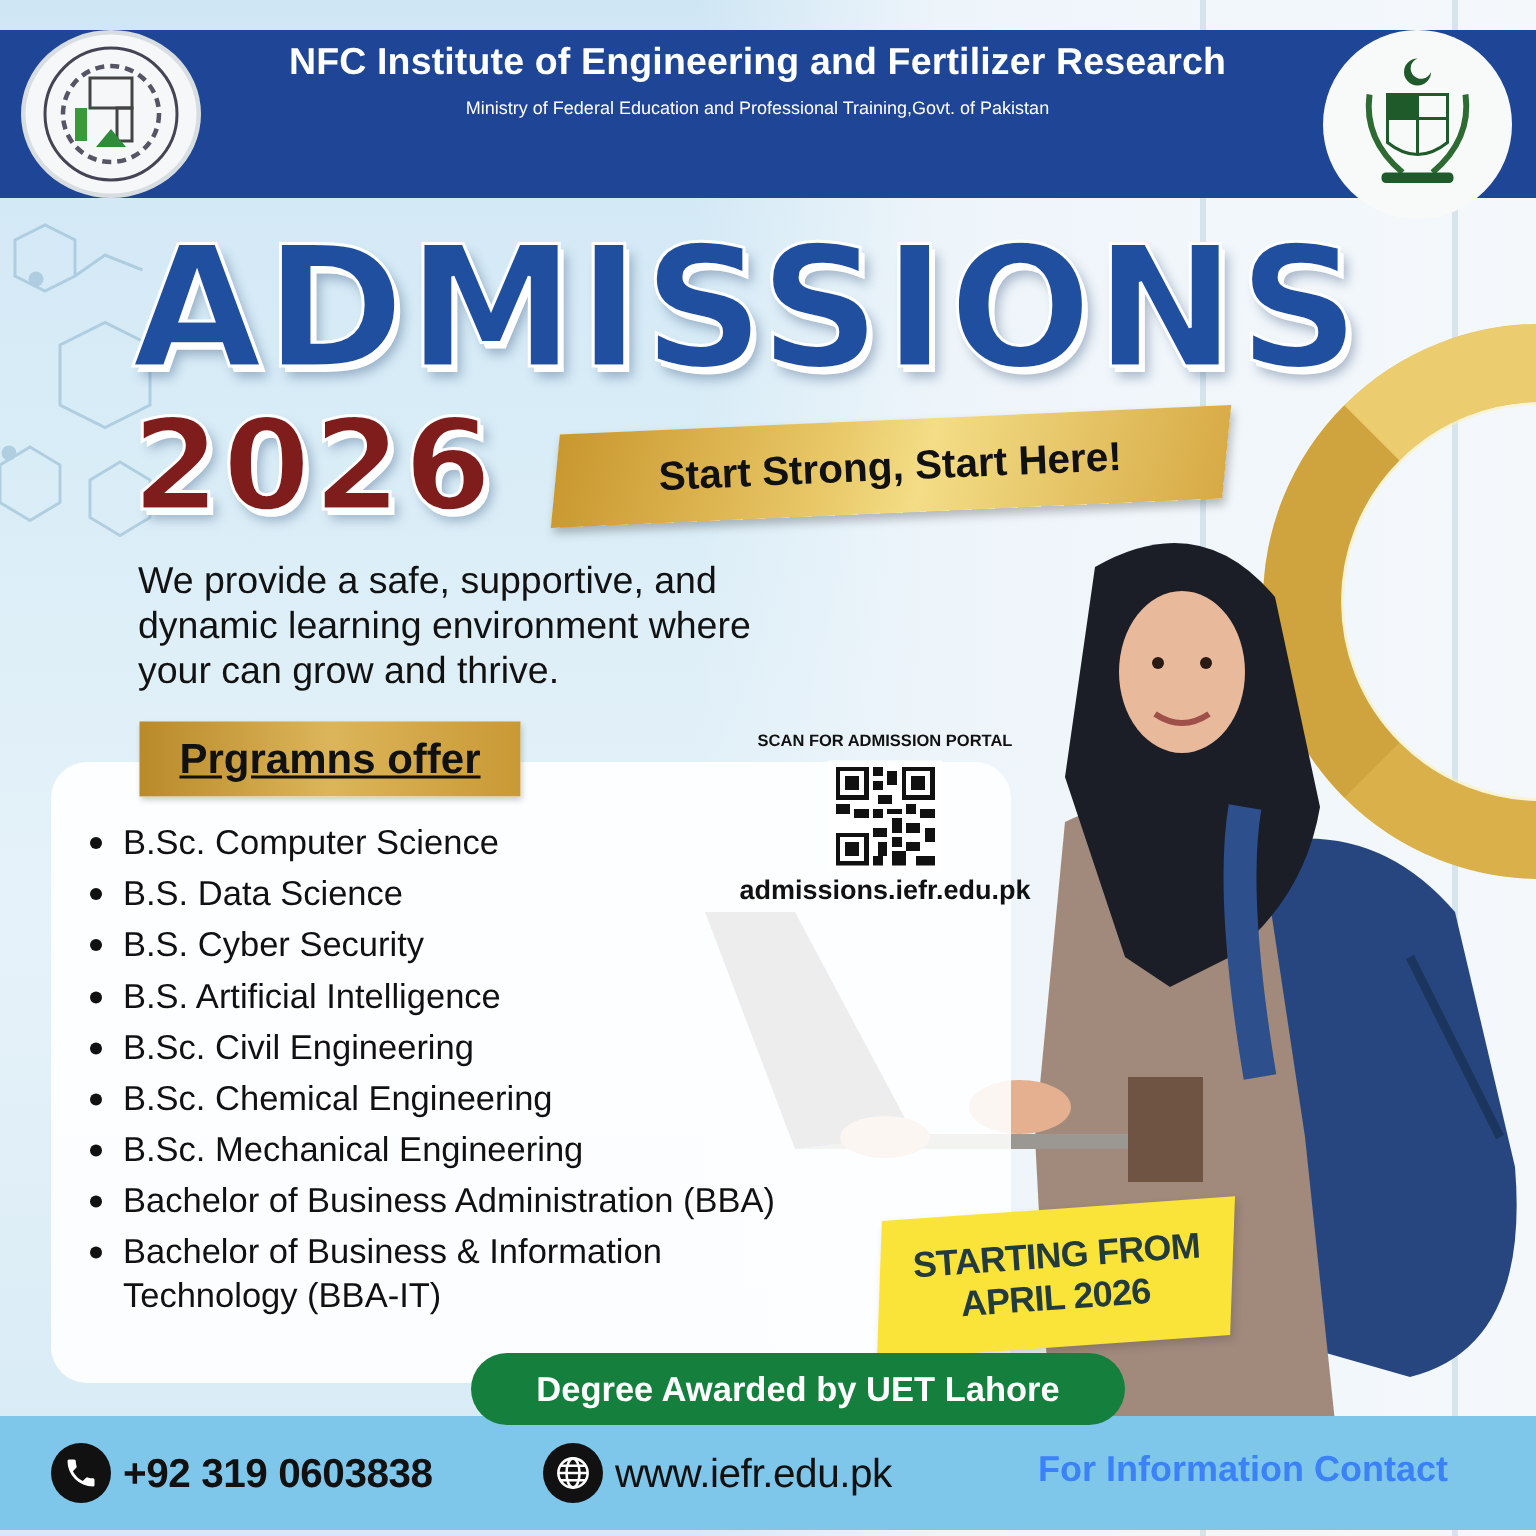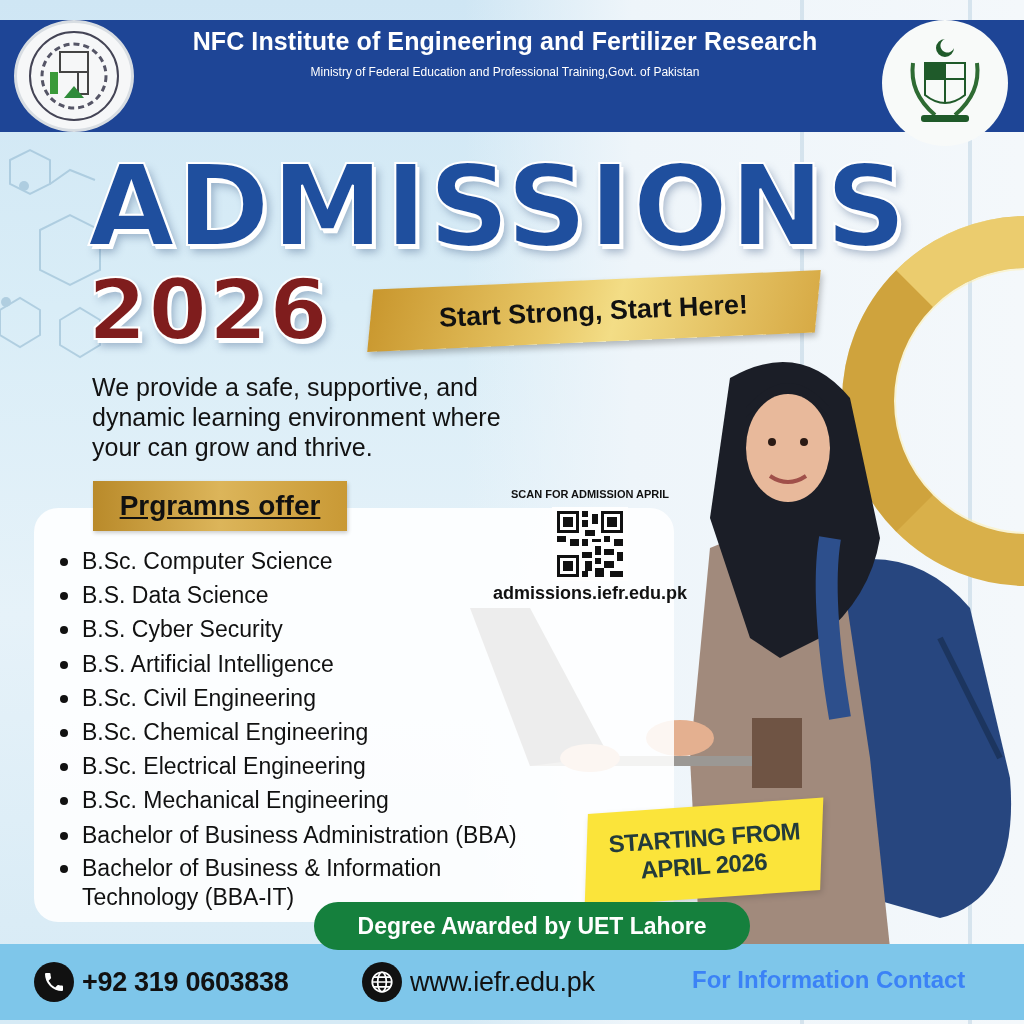--- a/index.html
+++ b/index.html
@@ -215,27 +215,26 @@
 
 <div class="card"></div>
 <div class="prog-badge">Prgramns offer</div>
 <ul class="programs">
   <li>B.Sc. Computer Science</li>
   <li>B.S. Data Science</li>
   <li>B.S. Cyber Security</li>
   <li>B.S. Artificial Intelligence</li>
   <li>B.Sc. Civil Engineering</li>
   <li>B.Sc. Chemical Engineering</li>
-  <li>B.Sc. Electrical Engineering</li>
   <li>B.Sc. Mechanical Engineering</li>
   <li style="width:520px">Bachelor of Business Administration (BBA)</li>
   <li class="wrap" style="width:420px">Bachelor of Business &amp; Information Technology (BBA-IT)</li>
 </ul>
 
-<div class="qr-label">SCAN FOR ADMISSION APRIL</div>
+<div class="qr-label">SCAN FOR ADMISSION PORTAL</div>
 <div class="qr">
   <svg width="68" height="66" viewBox="0 0 21 21" shape-rendering="crispEdges">
     <rect width="21" height="21" fill="#fff"></rect>
     <g fill="#111">
       <path d="M0 0h7v7H0zM1 1v5h5V1zM2 2h3v3H2z"></path>
       <path d="M14 0h7v7h-7zM15 1v5h5V1zM16 2h3v3h-3z"></path>
       <path d="M0 14h7v7H0zM1 15v5h5v-5zM2 16h3v3H2z"></path>
       <path d="M8 0h2v2H8zM11 1h2v3h-2zM8 3h2v2H8zM9 6h3v2H9zM8 9h2v2H8zM11 9h3v1h-3zM15 8h2v2h-2zM18 9h3v2h-3zM0 8h3v2H0zM4 9h3v2H4zM12 11h2v3h-2zM15 12h3v2h-3zM8 13h3v2H8zM19 13h2v3h-2zM9 16h2v3H9zM12 15h2v2h-2zM15 16h3v2h-3zM12 18h3v3h-3zM17 19h4v2h-4zM8 19h2v2H8z"></path>
     </g>
   </svg>

